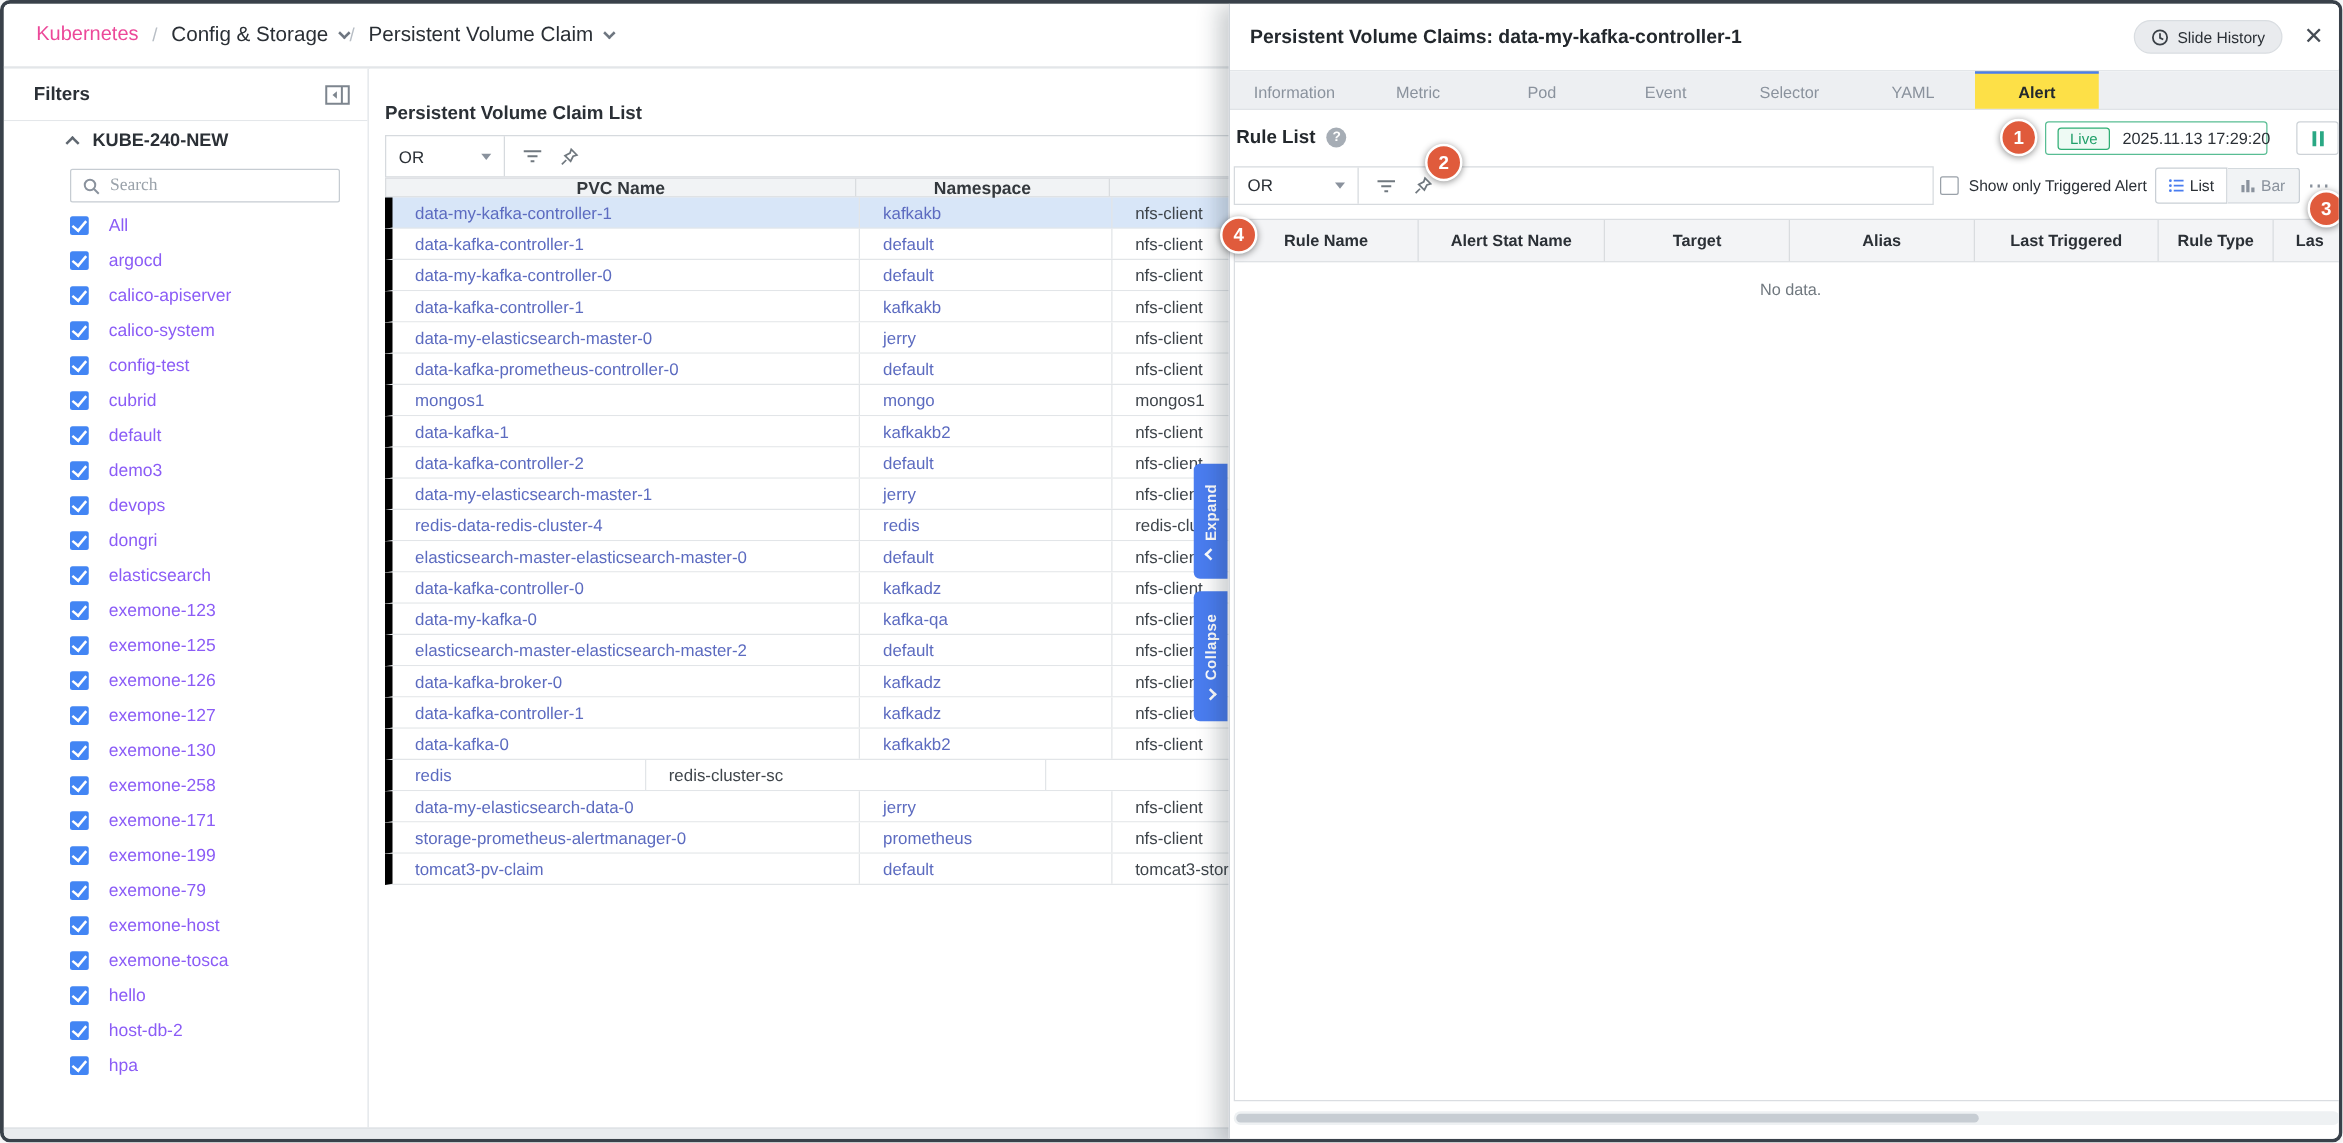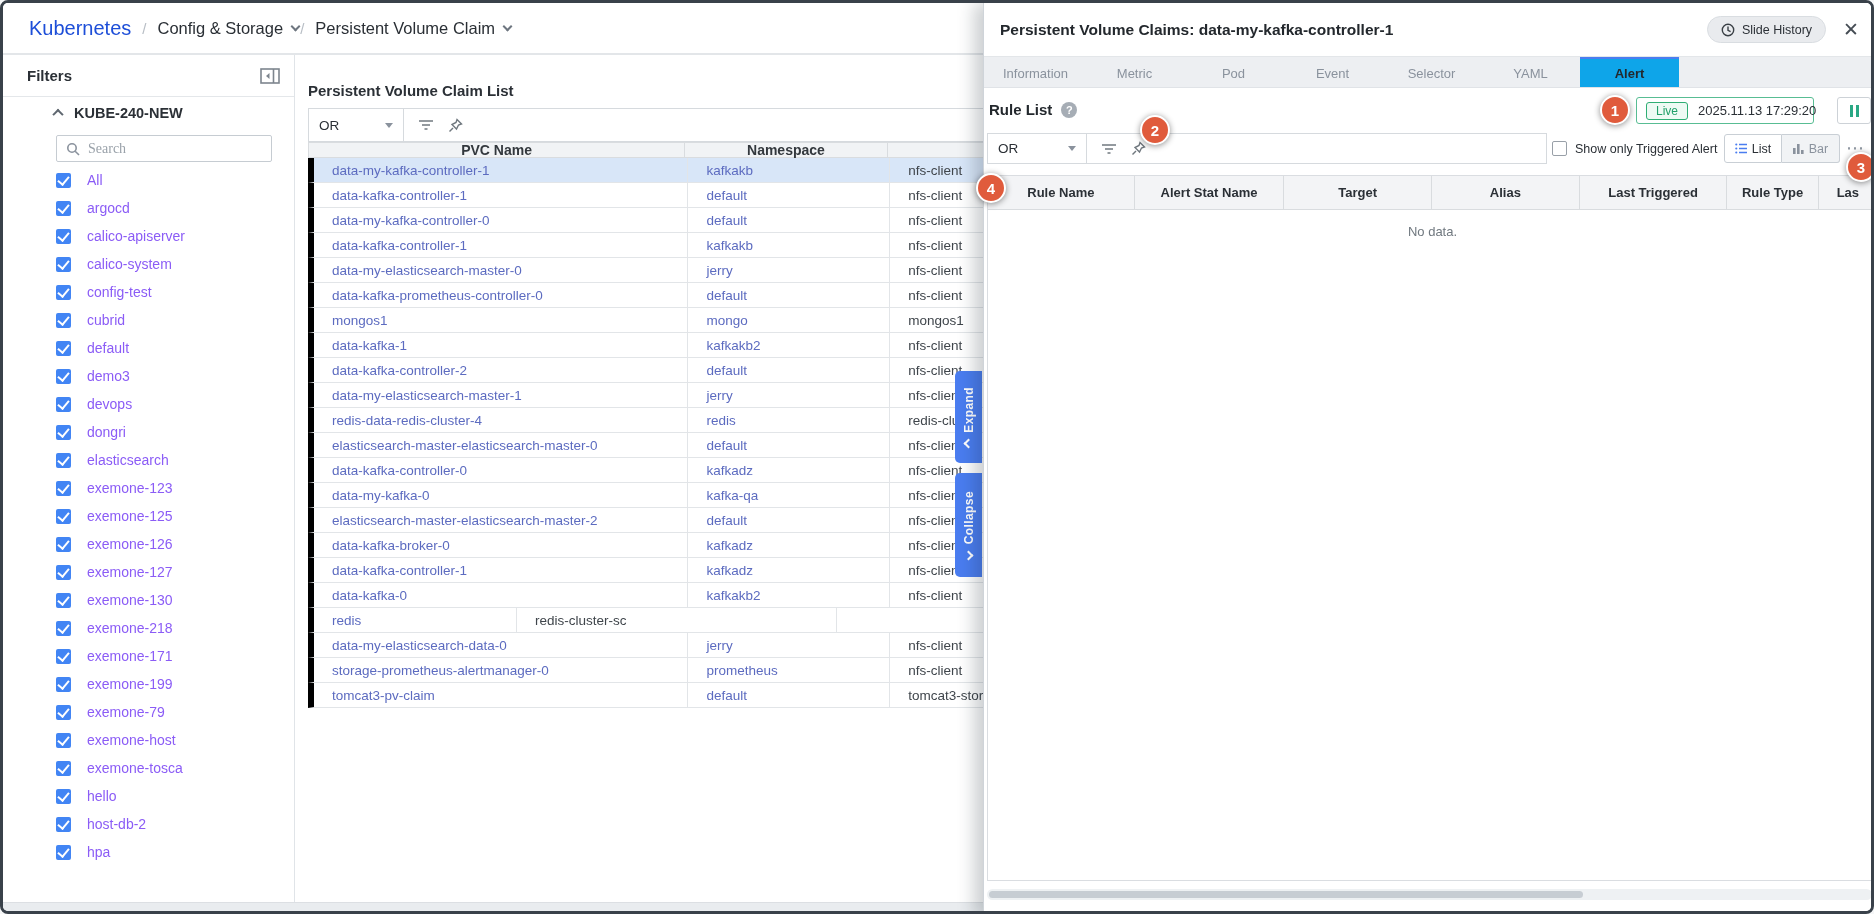--- a/index.html
+++ b/index.html
@@ -2,21 +2,21 @@
 <html><head>
 <meta charset="utf-8">
 <style>
   *{margin:0;padding:0;box-sizing:border-box}
   html,body{background:#f5f6f7}
   body{font-family:"Liberation Sans",sans-serif;color:#2b3036}
   .screen{position:relative;width:1874px;height:914px;background:#fff;border:3px solid #39414a;border-radius:8px;overflow:hidden}
 
   
   .topbar{position:absolute;left:0;top:0;width:100%;height:52px;background:#fff;border-bottom:2px solid #e3e6e9;display:flex;align-items:center;padding-left:26px;z-index:1}
-  .bc-root{font-size:20px;color:#1d4ed8;margin-right:10px}
+  .bc-root{font-size:16px;color:#ec4899;margin-right:10px}
   .bc-group{display:flex;align-items:center}
   .bc-sep{color:#b8bec5;font-size:15px;margin:0 11px 0 1px}
   .bc-item{font-size:16.5px;font-weight:500;color:#2a2f35}
   .caret-down{width:7px;height:7px;border-right:2px solid #6e7680;border-bottom:2px solid #6e7680;transform:rotate(45deg);display:inline-block;margin:-3px 0 0 9px}
 
   
   .sidebar{position:absolute;left:0;top:52px;width:292px;height:847px;background:#fff;border-right:1px solid #e0e4e8;overflow:hidden;z-index:2}
   .filters-head{height:42px;display:flex;align-items:center;justify-content:space-between;padding:0 13px 0 24px;border-bottom:1px solid #e4e7ea}
   .filters-title{font-size:15px;font-weight:700;color:#2b3036}
   .collapse-ic{width:22px;height:18px;display:flex;align-items:center;justify-content:center}
@@ -61,21 +61,21 @@
   .chev-right{width:7px;height:7px;border-right:2px solid #fff;border-top:2px solid #fff;transform:rotate(45deg)}
 
   
   .panel{position:absolute;left:980px;top:0;width:894px;height:914px;background:#fff;border-left:1px solid #cfd4d9;box-shadow:-9px 0 16px rgba(25,35,45,.22);z-index:10}
   .panel-head{height:54px;display:flex;align-items:center;padding:0 18px 0 16px;border-bottom:1px solid #e3e6e9}
   .panel-title{flex:1;font-size:15.5px;font-weight:600;color:#23282d}
   .slide-btn{display:flex;align-items:center;gap:7px;background:#e9ebee;border:1px solid #d9dde1;border-radius:14px;height:27px;padding:0 13px;font-size:12.5px;color:#2b3036;white-space:nowrap}
   .close-x{margin-left:17px;font-size:19px;color:#454c54;line-height:1}
   .tabbar{height:31px;background:#edeff2;display:flex;border-bottom:1px solid #e0e3e7;padding-left:2px}
   .tab{width:99px;display:flex;align-items:center;justify-content:center;font-size:13px;color:#8a929d;border-top:2px solid transparent}
-  .tab.active{background:#0ea5e9;color:#23282d;font-weight:700;border-top:2px solid #4a7df0}
+  .tab.active{background:#fde047;color:#23282d;font-weight:700;border-top:2px solid #4a7df0}
   .rule-heading{position:absolute;left:5px;top:98px;display:flex;align-items:center;gap:9px;font-size:15px;font-weight:700;color:#23282d}
   .help-ic{width:16px;height:16px;border-radius:50%;background:#a6adb5;color:#fff;font-size:11px;font-weight:700;display:flex;align-items:center;justify-content:center}
   .live-box{position:absolute;left:652px;top:94px;width:178px;height:27px;border:1px solid #58bd93;border-radius:3px;display:flex;align-items:center;gap:10px;padding:0 9px}
   .live-pill{border:1px solid #2fae74;color:#21a06a;background:#eefaf4;font-size:12px;border-radius:3px;padding:1px 9px}
   .ts{font-size:13px;color:#2b3036;white-space:nowrap}
   .pause-btn{position:absolute;left:853px;top:94px;width:34px;height:27px;border:1px solid #cdd2d7;border-radius:3px;display:flex;align-items:center;justify-content:center;gap:3px;background:#fff}
   .pause-bar{width:3px;height:12px;background:#2aa884}
   .alert-toolbar{position:absolute;left:3px;top:130px;width:560px;height:31px;border:1px solid #d6dade;display:flex;align-items:center;background:#fff}
   .alert-toolbar .dd{width:99px}
   .show-only{position:absolute;left:568px;top:130px;height:31px;display:flex;align-items:center;gap:8px;font-size:12.5px;color:#2b3036;white-space:nowrap}
@@ -231,21 +231,21 @@
           <span>exemone-127</span>
         </div>
 
         <div class="ns-row">
           <span class="cb"></span>
           <span>exemone-130</span>
         </div>
 
         <div class="ns-row">
           <span class="cb"></span>
-          <span>exemone-218</span>
+          <span>exemone-258</span>
         </div>
 
         <div class="ns-row">
           <span class="cb"></span>
           <span>exemone-171</span>
         </div>
 
         <div class="ns-row">
           <span class="cb"></span>
           <span>exemone-199</span>

